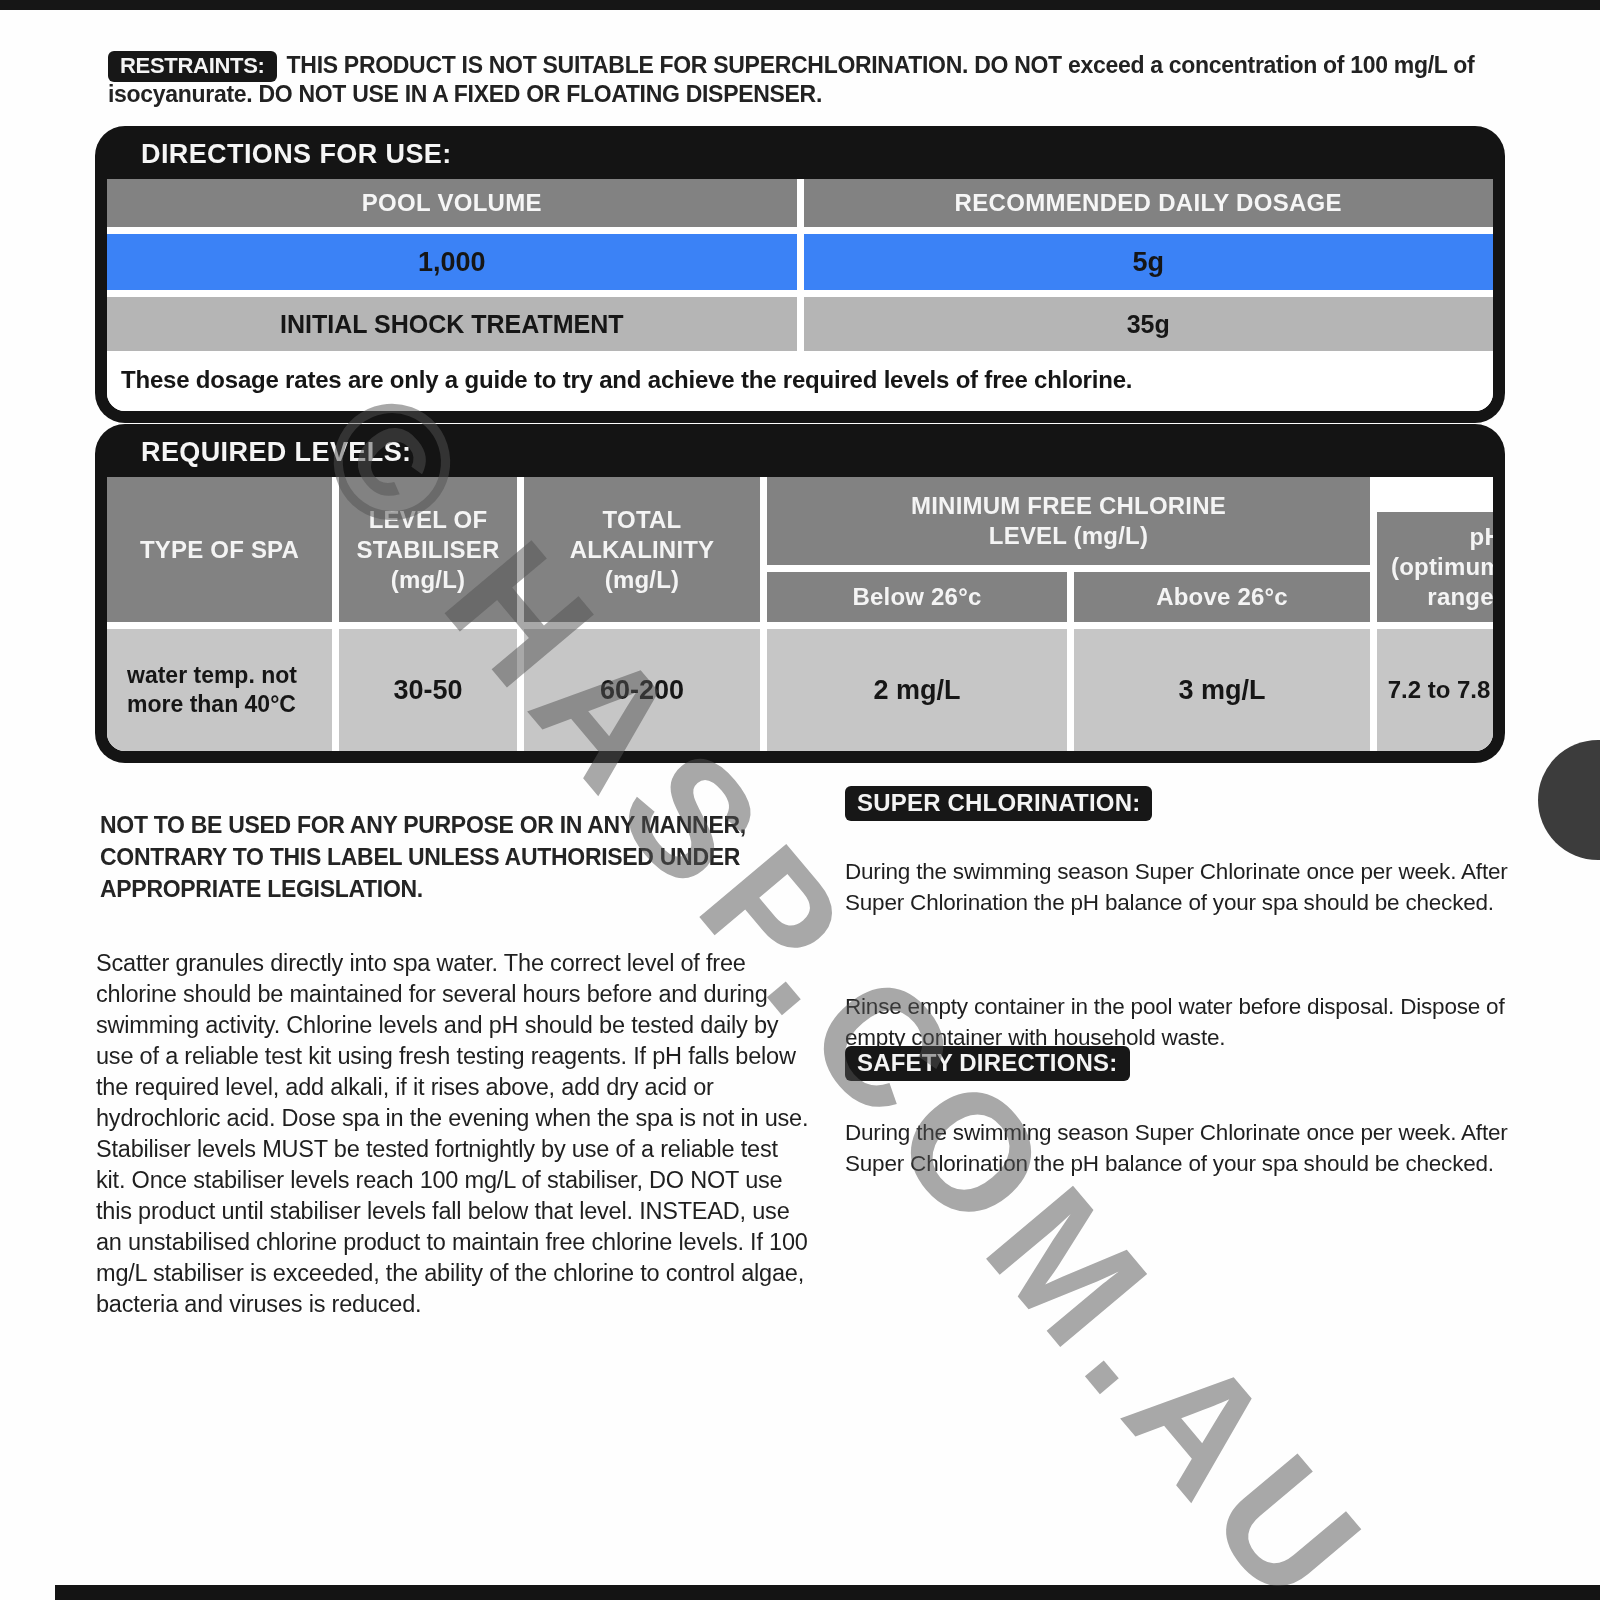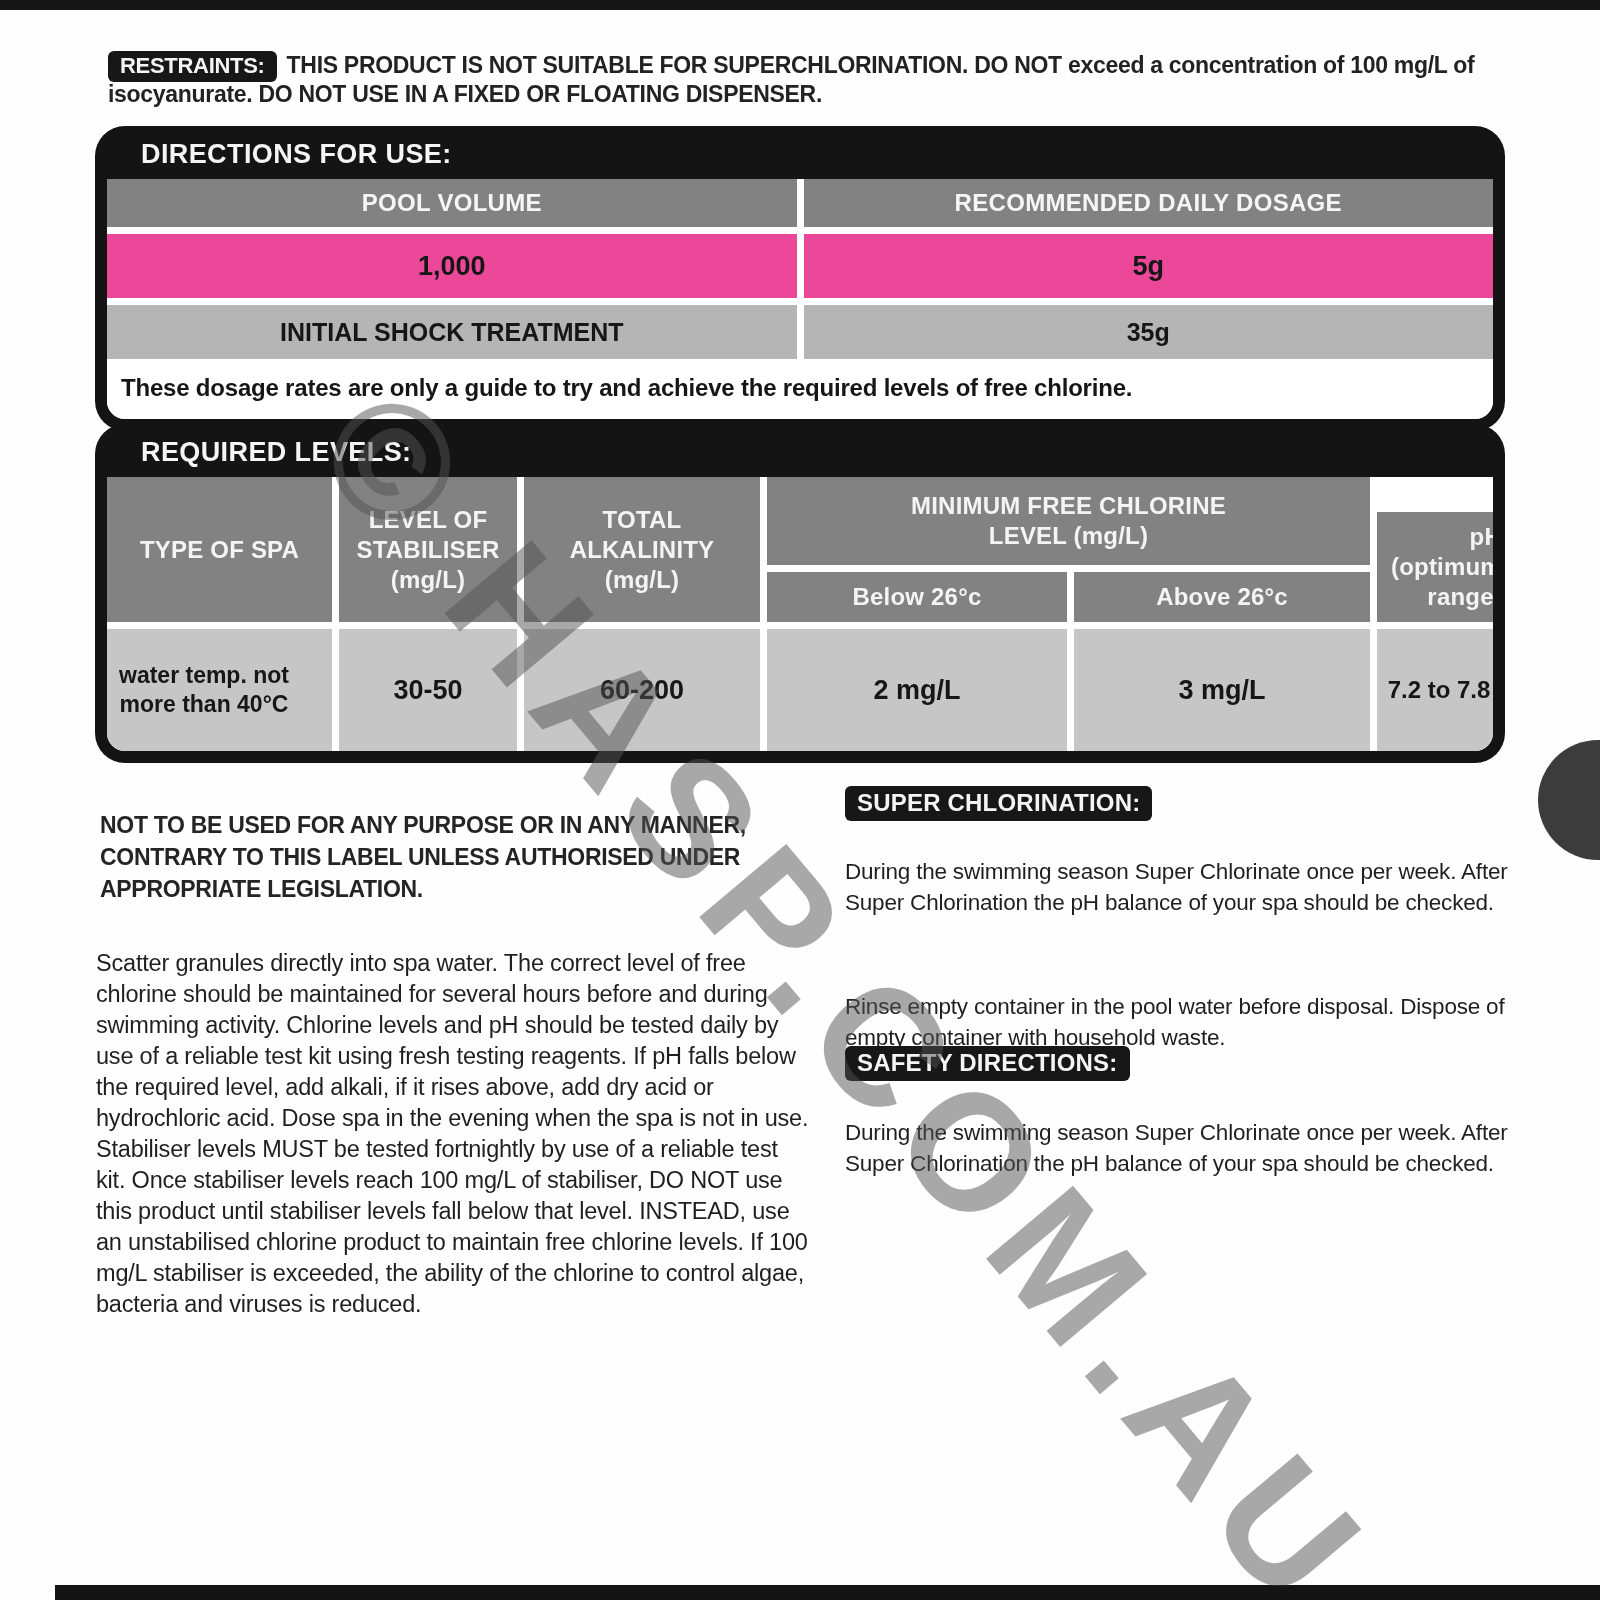--- a/index.html
+++ b/index.html
@@ -25,37 +25,37 @@
   .panel{background:#141414;border-radius:30px;padding:0 12px 12px 12px;box-sizing:border-box;z-index:1;}
   .panel-title{color:#f5f5f5;font-weight:bold;font-size:27px;letter-spacing:0.4px;
     padding:13px 10px 9px 34px;}
   .panel-inner{background:#ffffff;border-radius:0 0 18px 18px;overflow:hidden;}
 
   
   .dir-panel{left:95px;top:126px;width:1410px;}
   .dir-grid{display:grid;grid-template-columns:1fr 1fr;gap:7px;background:#ffffff;}
   .cell{display:flex;align-items:center;justify-content:center;text-align:center;}
   .dir-head{background:#828282;color:#f6f6f6;font-weight:bold;font-size:24px;height:48px;letter-spacing:0.3px;}
-  .dir-row1{background:#ec4899;color:#161616;font-weight:bold;font-size:27px;height:64px;}
+  .dir-row1{background:#3b82f6;color:#161616;font-weight:bold;font-size:27px;height:56px;}
   .dir-row2{background:#b5b5b5;color:#161616;font-weight:bold;font-size:25px;height:54px;}
   .dir-note{background:#ffffff;color:#161616;font-weight:bold;font-size:24px;
     padding:15px 10px 17px 14px;letter-spacing:-0.2px;}
 
   
   .req-panel{left:95px;top:424px;width:1410px;}
   .req-grid{display:grid;background:#ffffff;gap:7px;
     grid-template-columns:225px 178px 236px 300px 296px 124px;
     grid-template-rows:88px 50px 122px;}
   .hcell{background:#828282;color:#f4f4f4;font-weight:bold;white-space:pre-line;
     font-size:24px;line-height:30px;letter-spacing:0.2px;}
   .span2{grid-row:1 / 3;}
   .mfc{grid-column:4 / 6;}
   .ph-head{justify-content:flex-start;text-align:right;padding-left:14px;box-sizing:border-box;margin-top:35px;}
   .dcell{background:#c6c6c6;color:#161616;font-weight:bold;font-size:27px;grid-row:3;}
-  .spa-cell{justify-content:flex-start;text-align:center;padding-left:12px;box-sizing:border-box;
+  .spa-cell{justify-content:flex-start;text-align:left;padding-left:20px;box-sizing:border-box;
     font-size:23px;line-height:29px;white-space:pre-line;}
 
   
   .legal{left:100px;top:786px;width:706px;font-size:23px;line-height:32px;font-weight:bold;
     letter-spacing:-0.3px;color:#242424;}
   .sec-badge{font-size:24px;letter-spacing:0.2px;z-index:2;}
   .body-text{font-size:23.5px;line-height:31px;color:#1f1f1f;letter-spacing:-0.2px;}
   .gen-badge{left:96px;top:876px;}
   .gen-body{left:96px;top:924px;width:714px;}
   .super-badge{left:845px;top:786px;}

